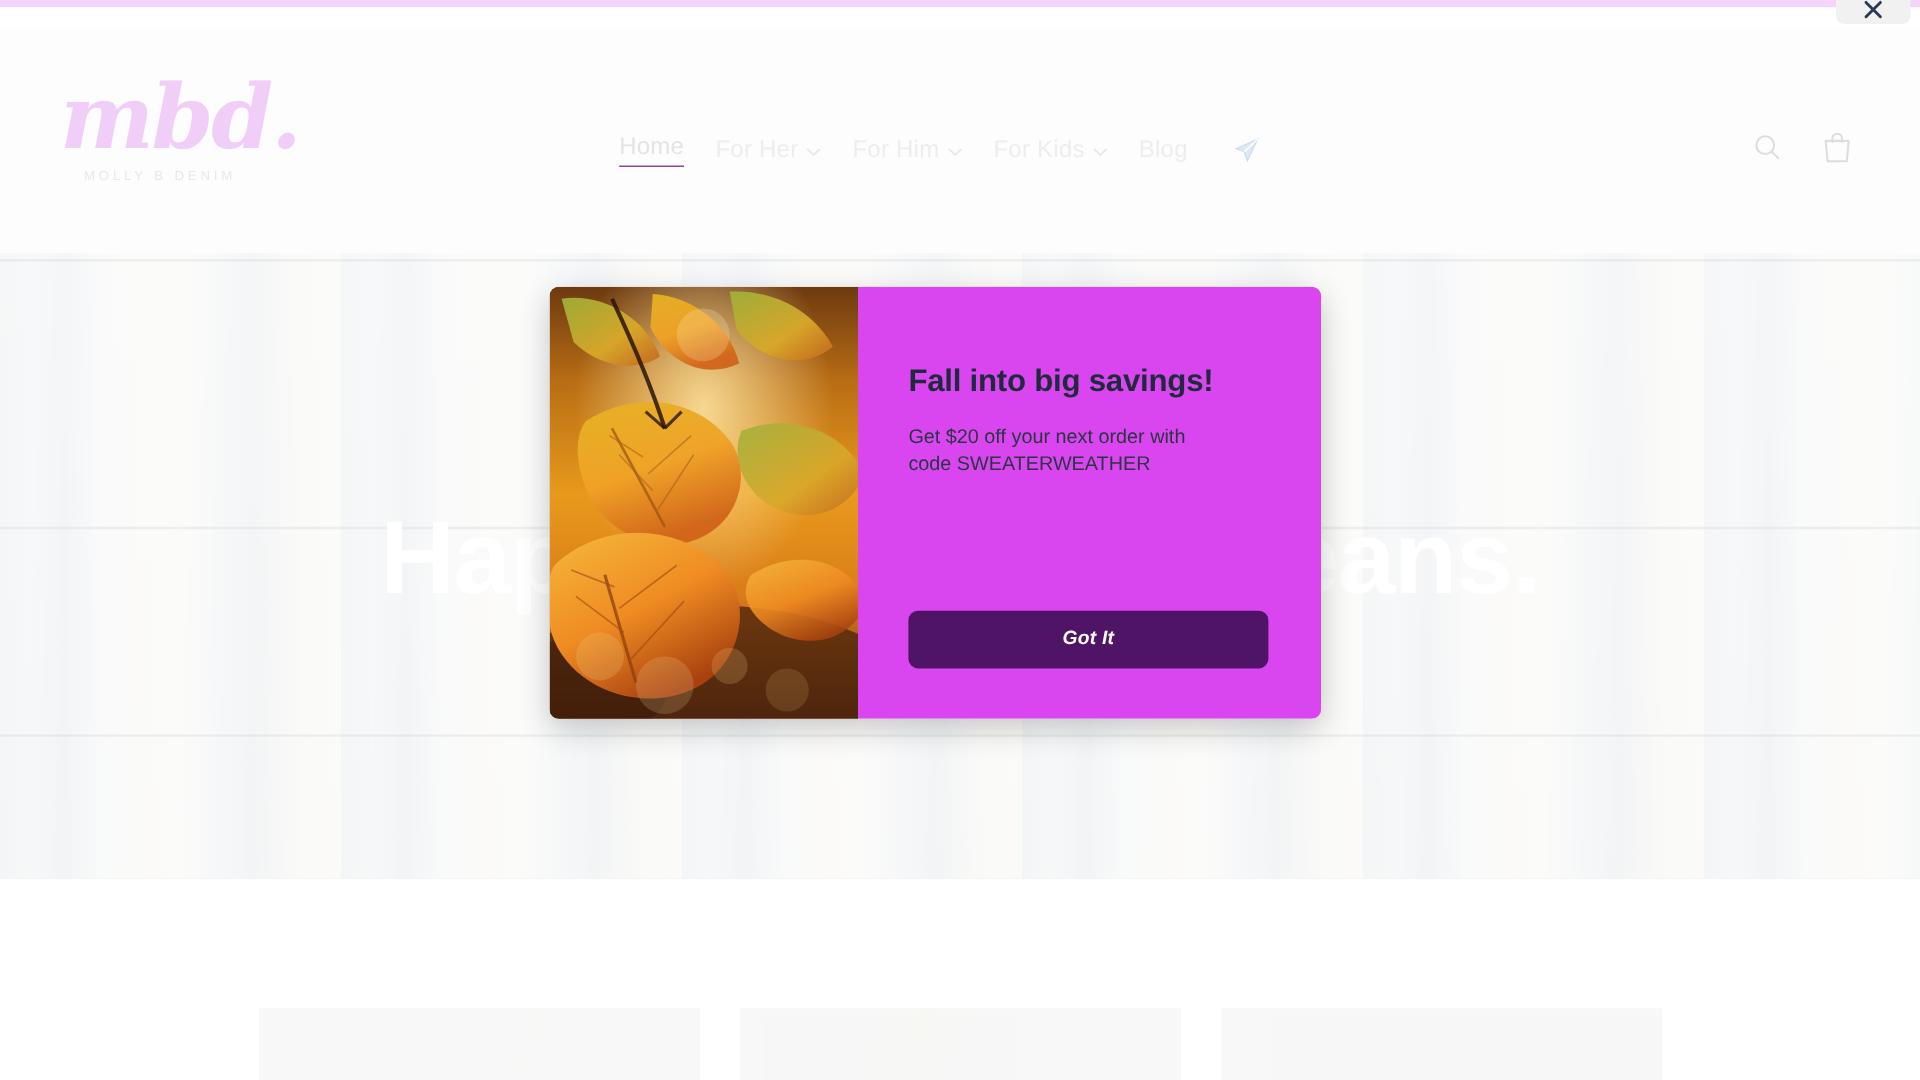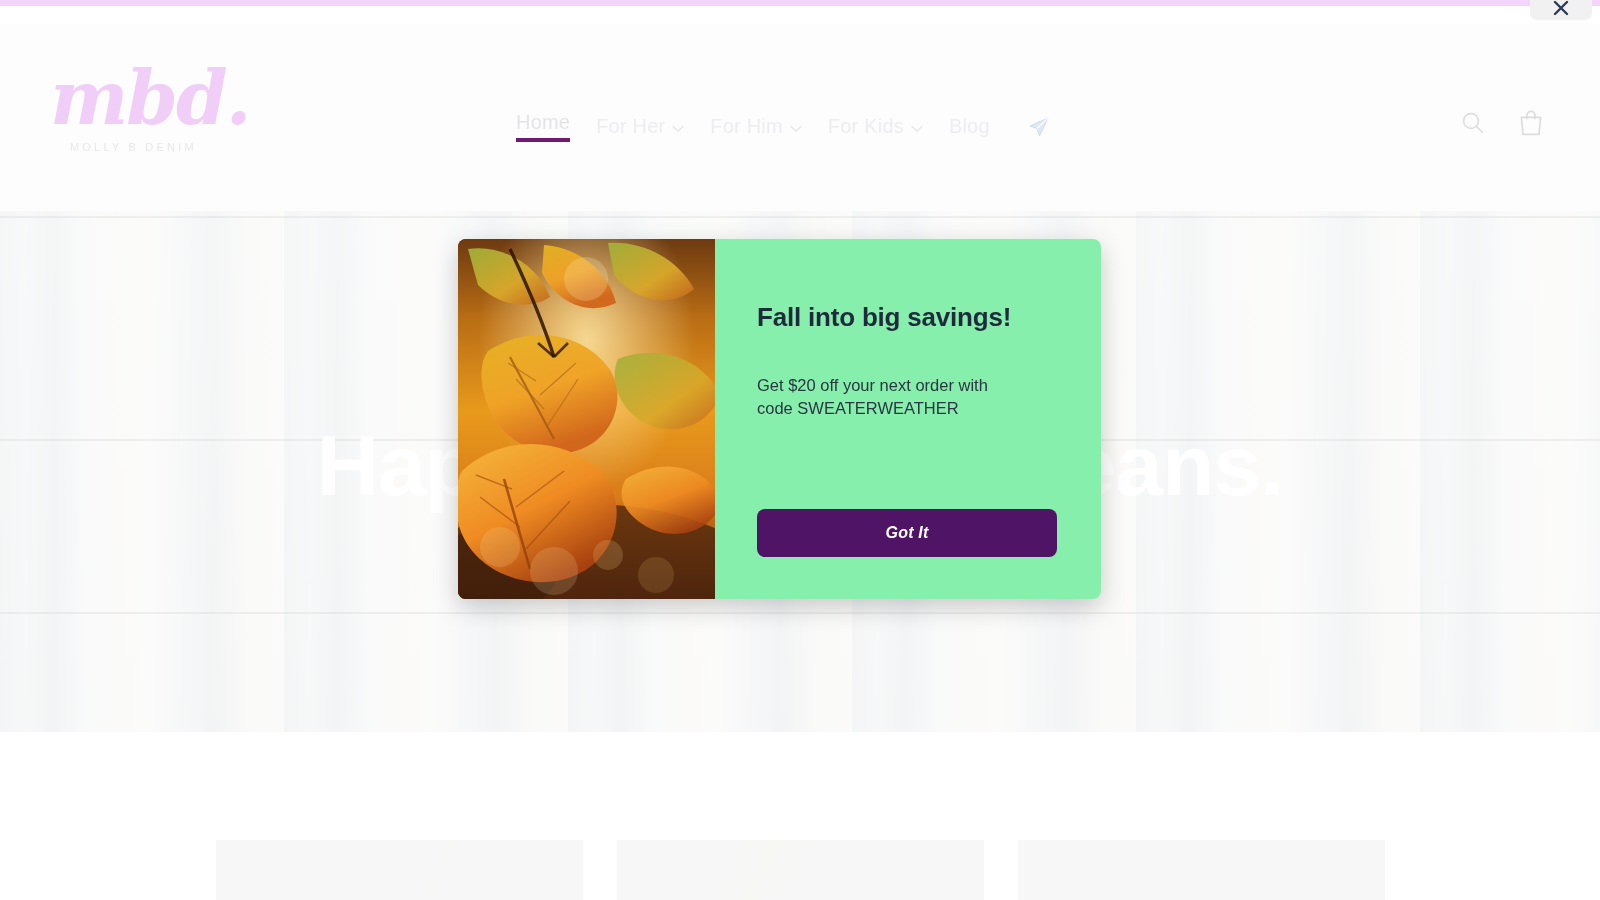--- a/index.html
+++ b/index.html
@@ -100,21 +100,21 @@
     align-items: center;
     gap: 7px;
     font-size: 20px;
     color: #ededf0;
     letter-spacing: .2px;
     cursor: pointer;
     white-space: nowrap;
   }
   .nav-item.active {
     color: #e4e4e8;
-    border-bottom: 4px solid #701a75;
+    border-bottom: 1px solid #701a75;
     padding-bottom: 4px;
   }
   .chev { display: block; }
 
   .nav-plane {
     margin-left: 10px;
     width: 26px; height: 26px;
     display: flex; align-items: center; justify-content: center;
     cursor: pointer;
   }
@@ -229,32 +229,32 @@
     position: relative;
     overflow: hidden;
     flex: none;
     background: #7a3a12;
   }
   .leaf-canvas { display: block; width: 257px; height: 360px; }
 
   .modal-body {
     flex: 1;
     position: relative;
-    background: #86efac;
+    background: #d946ef;
     padding: 62px 44px 0 42px;
   }
   .modal-heading {
     font-size: 26px;
     font-weight: 700;
     color: #1f2b3d;
     letter-spacing: -.2px;
     line-height: 32px;
   }
   .modal-text {
-    margin-top: 41px;
+    margin-top: 20px;
     font-size: 16.5px;
     line-height: 23px;
     color: #2b3543;
     max-width: 270px;
   }
   .modal-cta {
     position: absolute;
     left: 42px;
     bottom: 42px;
     width: 300px;

